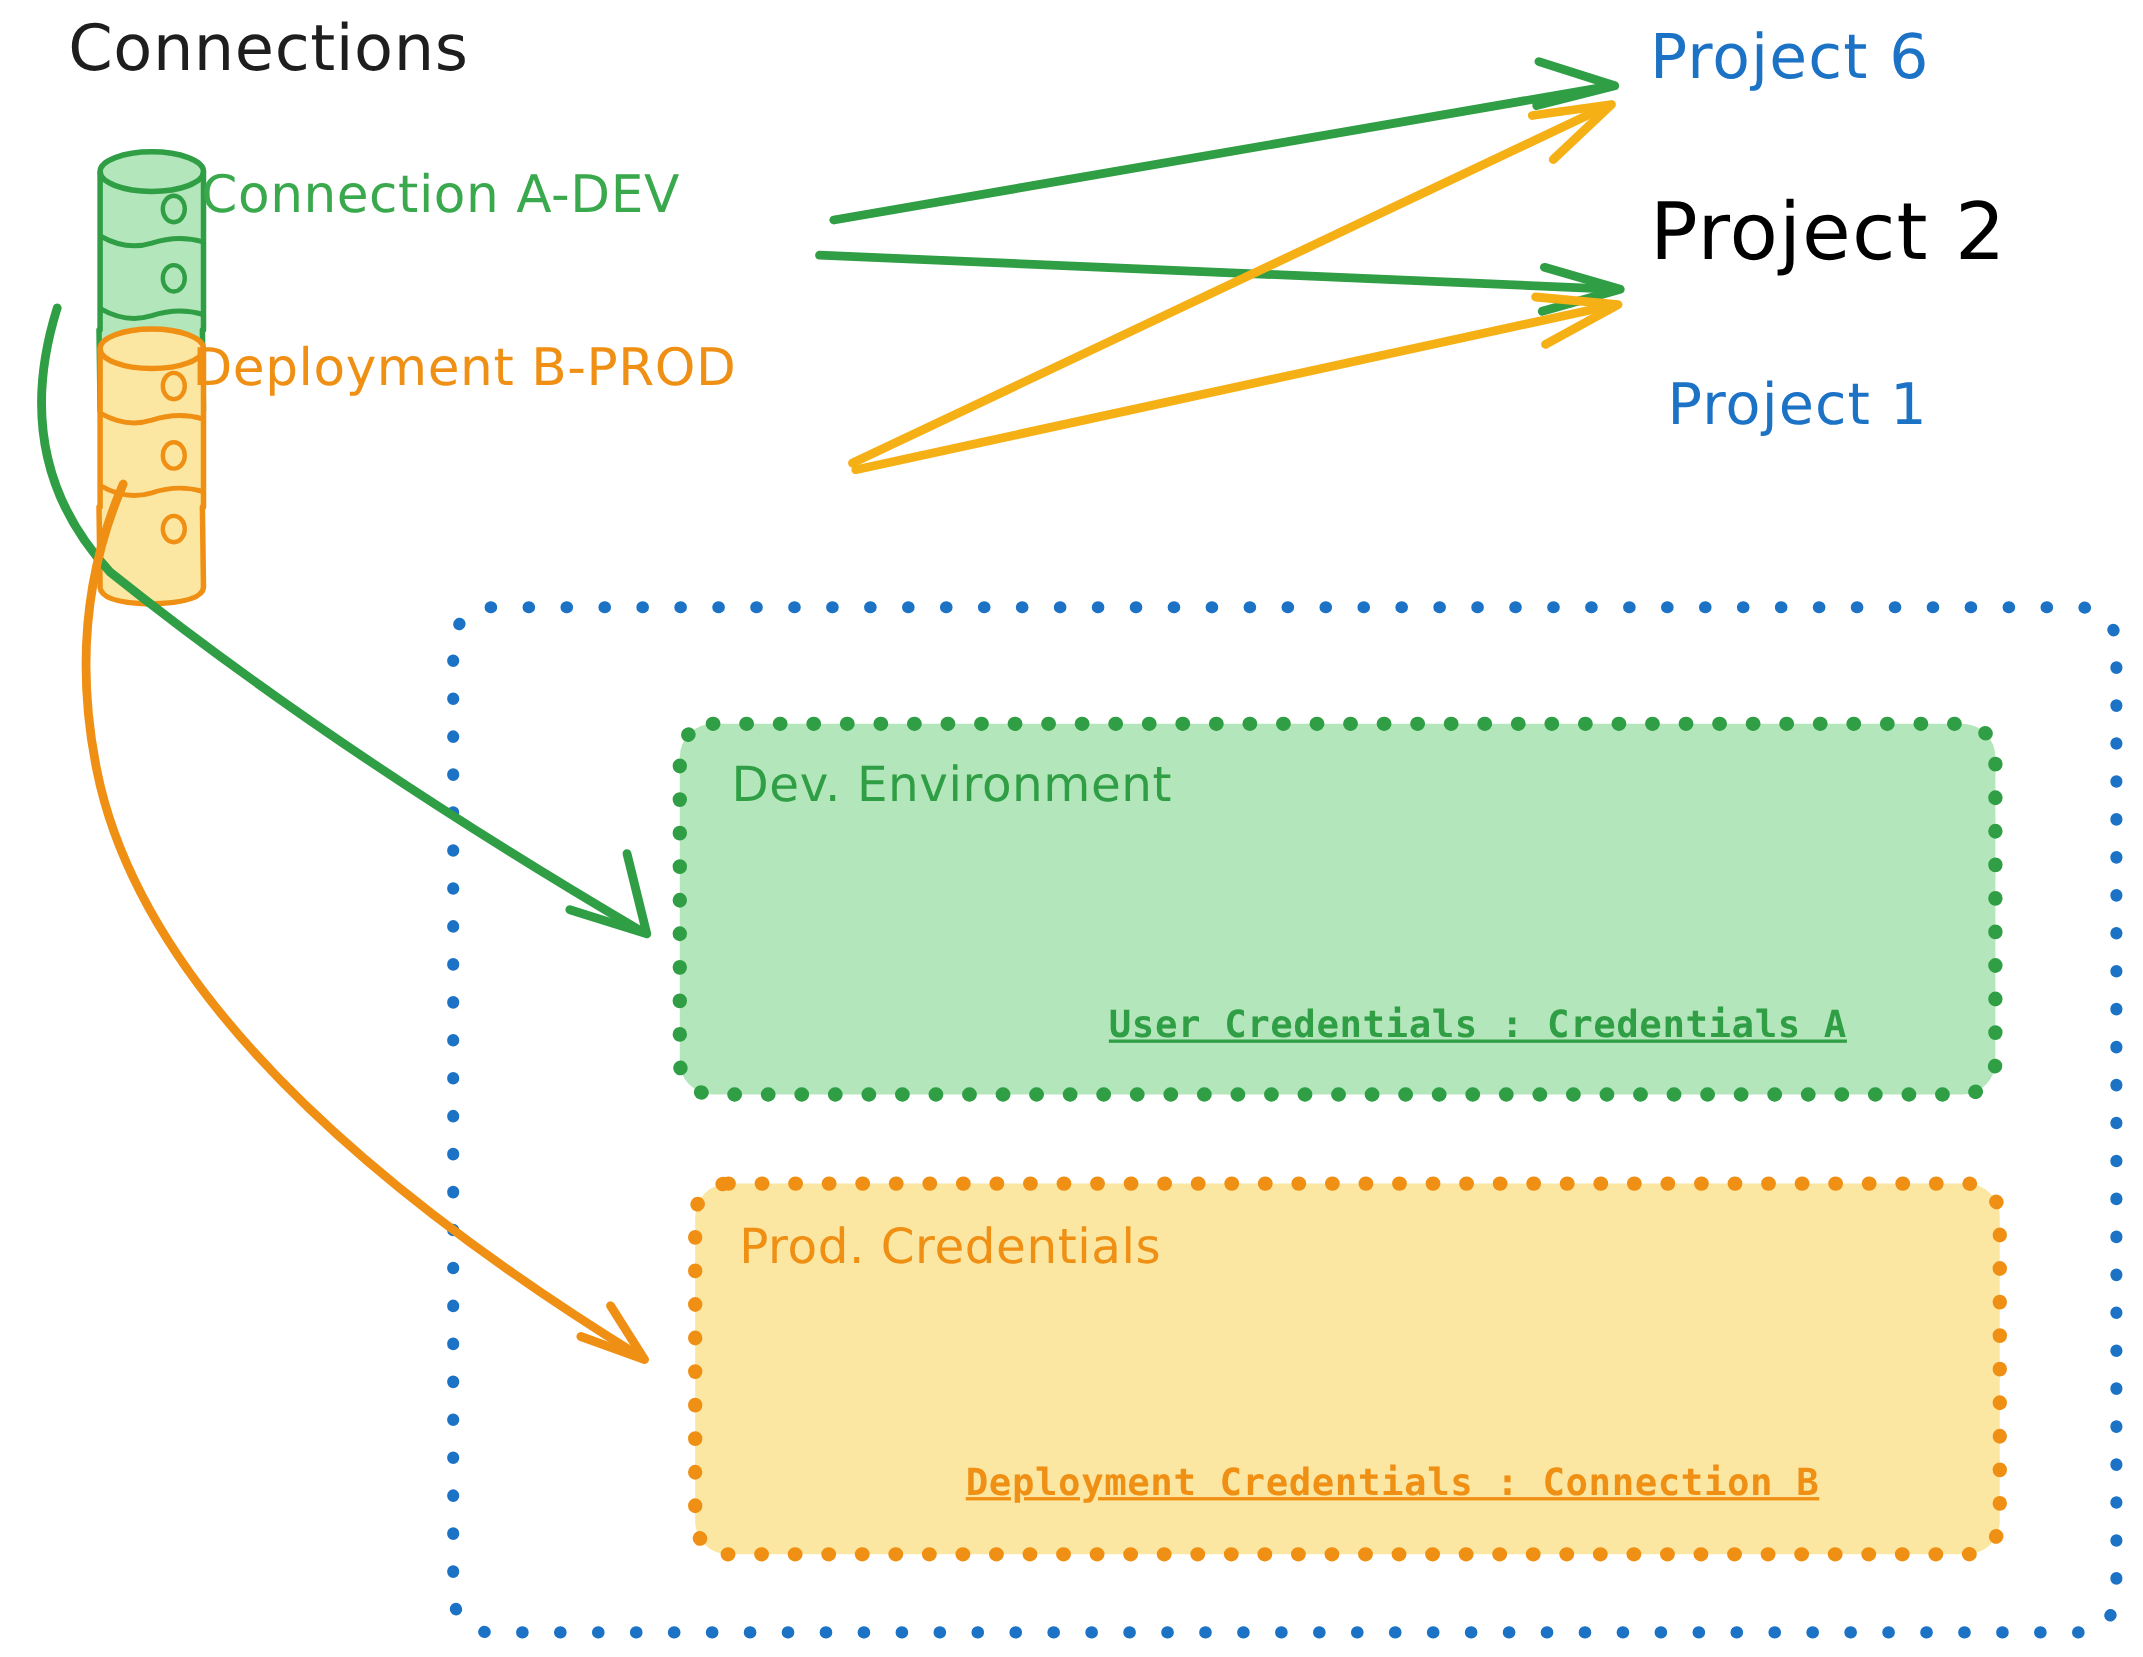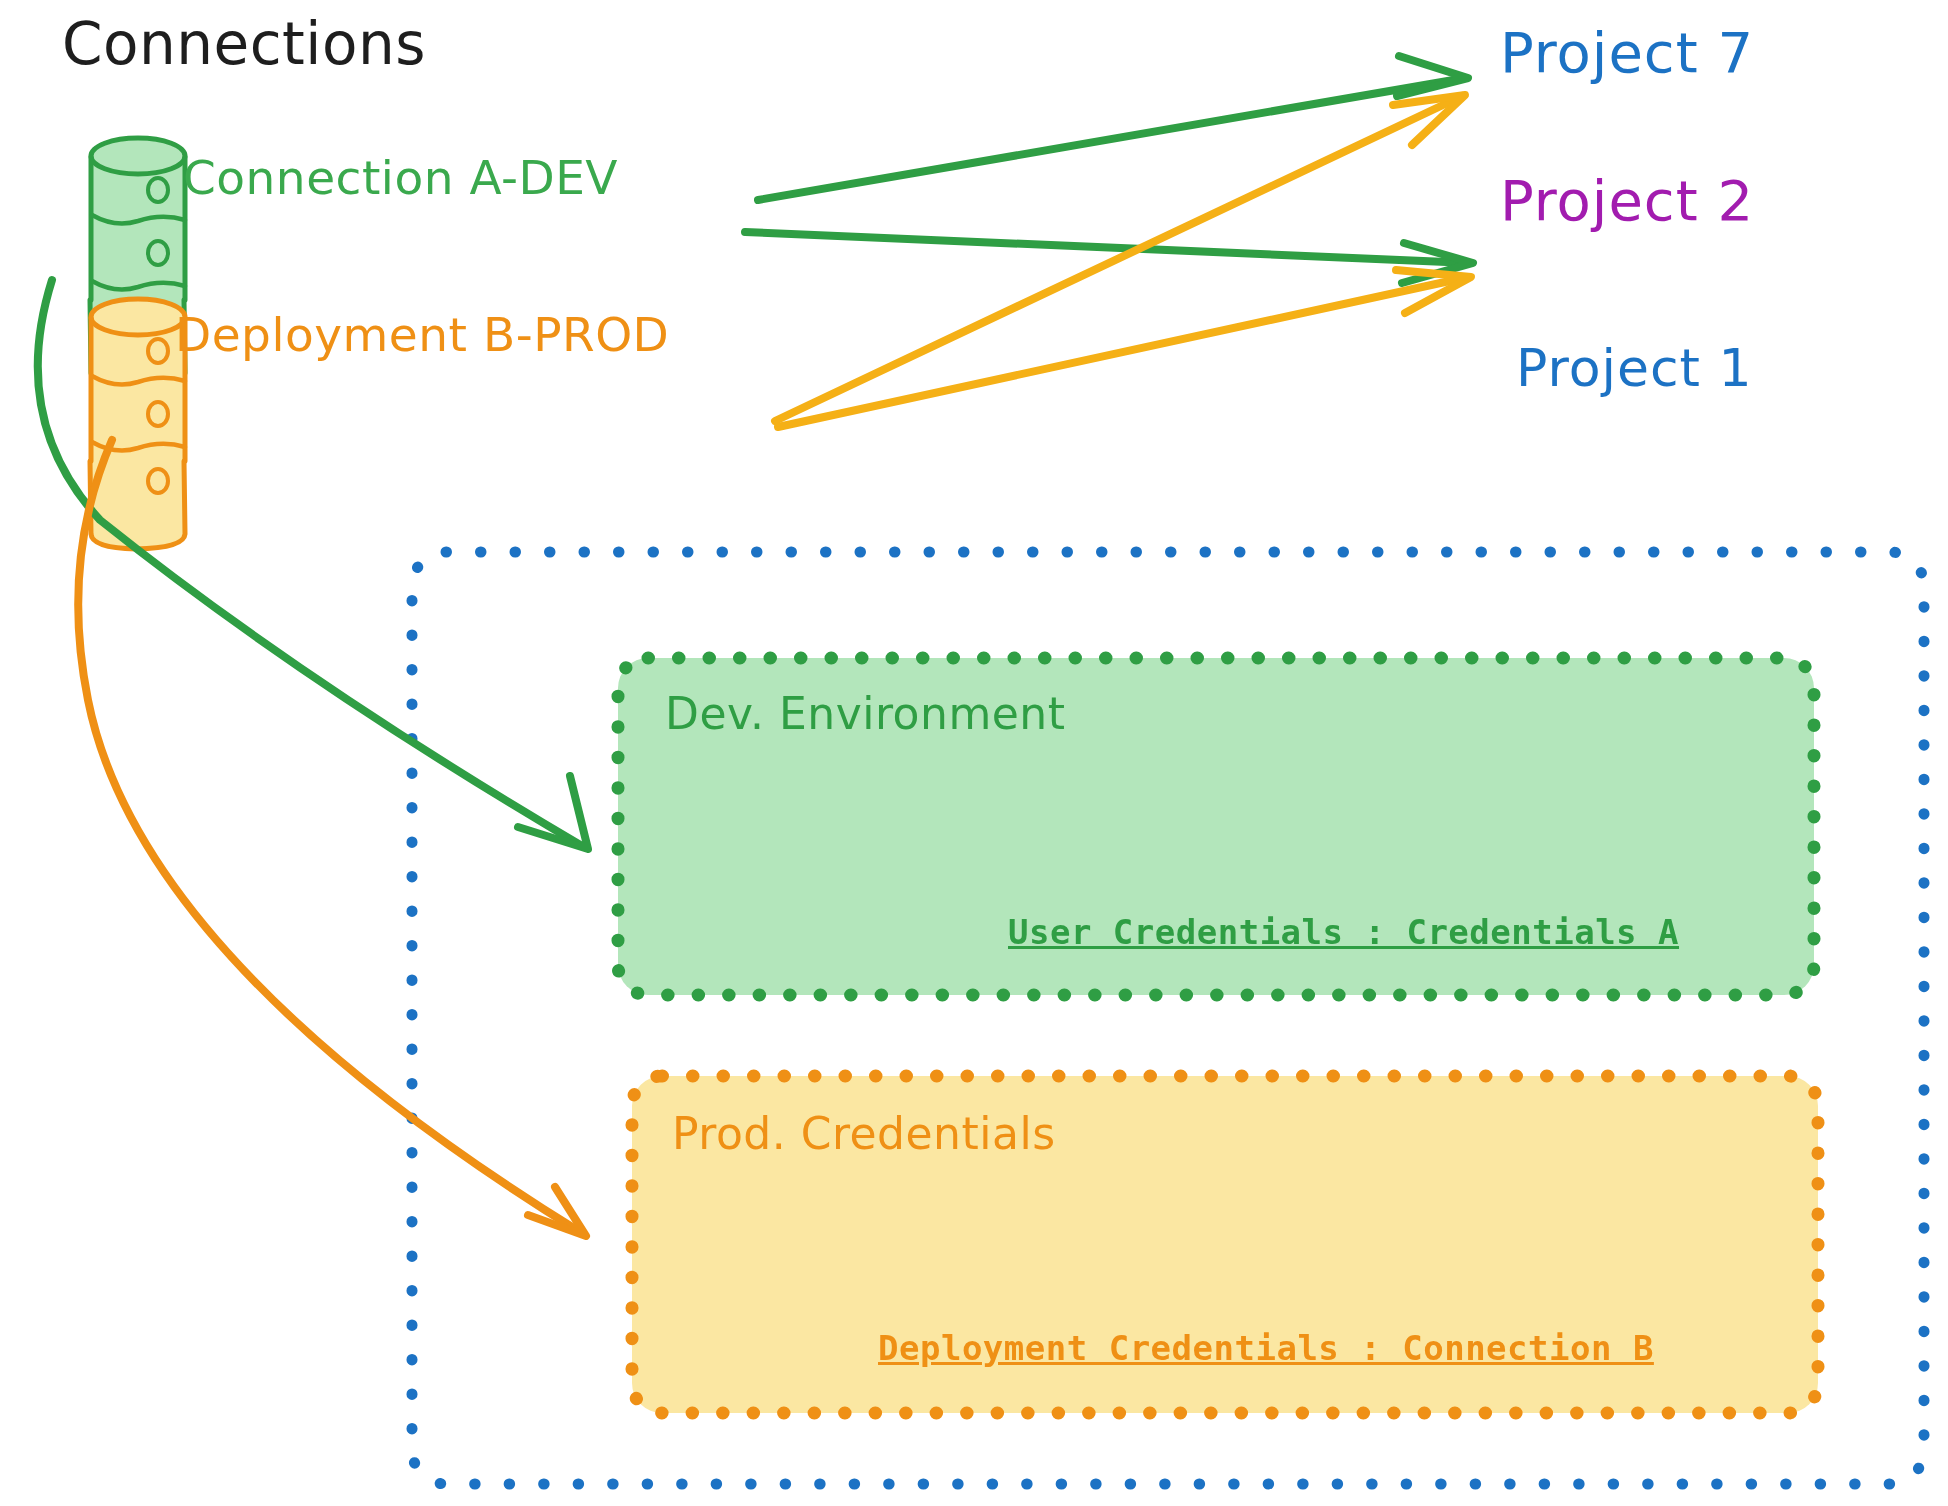--- a/index.html
+++ b/index.html
@@ -19,21 +19,21 @@
 
   #title{
     left:62px;top:10px;
     font-size:58px;color:#1e1e1e;
     letter-spacing:.5px;
   }
   #lbl-conn-a{left:183px;top:150px;font-size:47px;color:#3aa94d;letter-spacing:.5px;}
   #lbl-conn-b{left:175px;top:307px;font-size:47px;color:#ef9015;letter-spacing:.5px;}
 
   #lbl-p3{left:1500px;top:20px;font-size:56px;color:#1c72c4;letter-spacing:1px;}
-  #lbl-p2{left:1500px;top:168px;font-size:56px;color:#a21caf;letter-spacing:1px;}
+  #lbl-p2{left:1500px;top:168px;font-size:72px;color:#000000;letter-spacing:1px;}
   #lbl-p1{left:1516px;top:338px;font-size:52px;color:#1c72c4;letter-spacing:1px;}
 
   #lbl-dev-env{left:665px;top:688px;font-size:44px;color:#2f9e44;letter-spacing:.5px;}
   #lbl-prod-env{left:672px;top:1108px;font-size:44px;color:#ef9015;letter-spacing:.5px;}
 
   #lbl-dev-cred{left:1008px;top:912px;font-size:34px;color:#2f9e44;letter-spacing:.5px;}
   #lbl-prod-cred{left:878px;top:1328px;font-size:34px;color:#ef9015;letter-spacing:.5px;}
 </style>
 </head>
 <body>
@@ -109,21 +109,21 @@
     </g>
 
   </svg>
 
   <div class="txt hand" id="title">Connections</div>
 
   <div class="txt hand" id="lbl-conn-a">Connection A-DEV</div>
 
   <div class="txt hand" id="lbl-conn-b">Deployment B-PROD</div>
 
-  <div class="txt hand" id="lbl-p3">Project 7</div>
+  <div class="txt hand" id="lbl-p3">Project 6</div>
 
   <div class="txt hand" id="lbl-p2">Project 2</div>
 
   <div class="txt hand" id="lbl-p1">Project 1</div>
 
   <div class="txt hand" id="lbl-dev-env">Dev. Environment</div>
 
   <div class="txt mono" id="lbl-dev-cred">User Credentials : Credentials A</div>
 
   <div class="txt hand" id="lbl-prod-env">Prod. Credentials</div>

